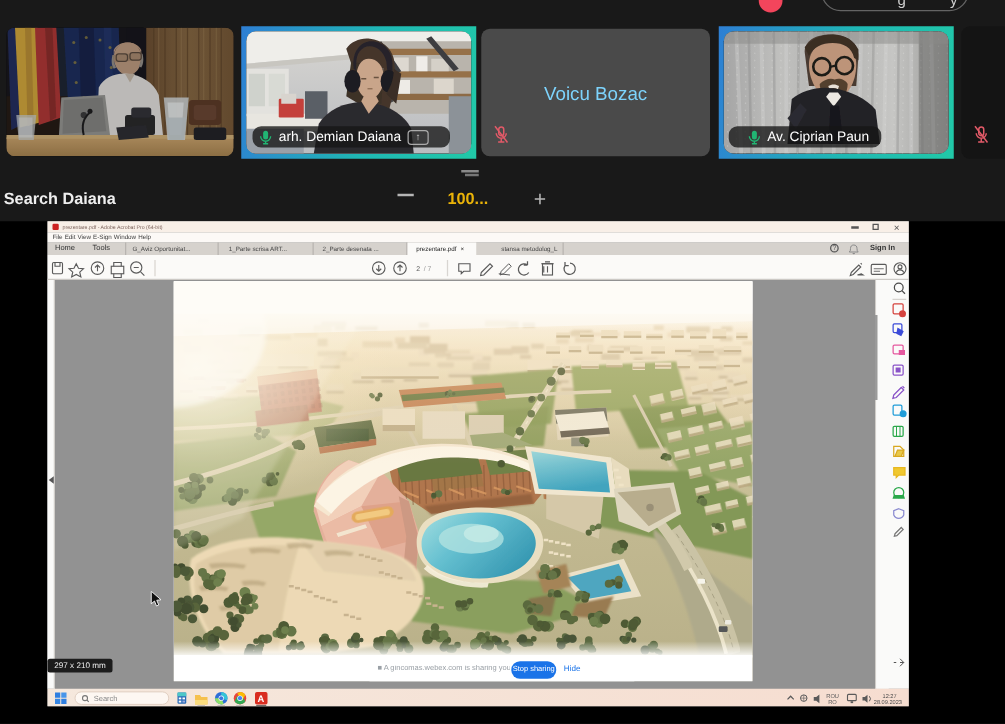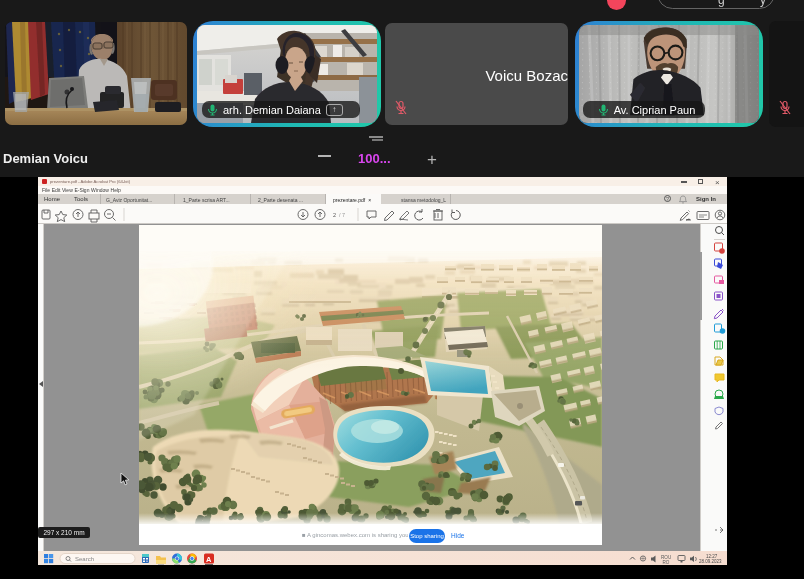--- a/index.html
+++ b/index.html
@@ -2,21 +2,21 @@
 <html><head>
 <meta charset="utf-8">
 <style>
 * { margin:0; padding:0; box-sizing:border-box; }
 html,body { width:804px; height:579px; overflow:hidden; background:#000; }
 body { font-family:"Liberation Sans", sans-serif; position:relative; }
 .abs { position:absolute; }
 
 #strip { left:0; top:0; width:804px; height:177px; background:#191919; }
 .tile { position:absolute; border-radius:7px; overflow:hidden; }
-.tile-border { position:absolute; border-radius:20px; background:linear-gradient(100deg,#2e7fd4 0%,#1fb8b4 55%,#21c9a8 100%); }
+.tile-border { position:absolute; border-radius:0; background:linear-gradient(100deg,#2e7fd4 0%,#1fb8b4 55%,#21c9a8 100%); }
 .tile-inner { position:absolute; left:4px; top:4px; right:4px; bottom:4px; border-radius:8px; overflow:hidden; background:#222; }
 .namepill { position:absolute; background:rgba(22,22,22,0.78); border-radius:7px; color:#fff; display:flex; align-items:center; }
 .redmic { position:absolute; }
 
 #rname { left:3px; top:151px; color:#eee; font-size:13px; font-weight:bold; }
 
 #desktop { left:38px; top:177px; width:689px; height:388px; background:#929292; }
 #titlebar { left:0; top:0; width:689px; height:9px; background:#f8efe7; }
 #menubar { left:0; top:9px; width:689px; height:8px; background:#fcf9f6; }
 #tabbar { left:0; top:17px; width:689px; height:10px; background:#d6d2cd; }
@@ -203,21 +203,21 @@
     <svg width="13" height="13" viewBox="0 0 13 13" style="margin-left:4px;">
           <rect x="4.5" y="1.5" width="4" height="7" rx="2" fill="#21b573"></rect>
           <path d="M2.5 6 a4 4 0 0 0 8 0 M6.5 10 v2 M4.5 12 h4" stroke="#21b573" stroke-width="1.1" fill="none"></path>
         </svg>
     <span style="font-size:11px; margin-left:4px; white-space:nowrap;">arh. Demian Daiana</span>
     <span style="margin-left:5px; width:17px; height:12px; border:1px solid #aaa; border-radius:3px; display:inline-flex; align-items:center; justify-content:center; font-size:8px; color:#ddd;">↑</span>
   </div></div>
 </div>
 
 <div class="tile" style="left:385px; top:23px; width:183px; height:102px; background:#4a4a4a;">
-  <div class="abs" style="width:100%; top:44px; text-align:right; color:#ffffff; font-size:15px;">Voicu Bozac</div>
+  <div class="abs" style="width:100%; top:44px; text-align:center; color:#7dd3fc; font-size:15px;">Voicu Bozac</div>
     <svg class="redmic" style="left:9px; top:77px;" width="14" height="16" viewBox="0 0 14 16">
       <g stroke="#e25a68" stroke-width="1.2" fill="none">
         <rect x="5" y="1.5" width="4" height="7" rx="2"></rect>
         <path d="M3 6.5 a4 4 0 0 0 8 0 M7 10.5 v2.5 M4.5 13.5 h5"></path>
         <line x1="2" y1="1" x2="12" y2="14"></line>
       </g>
     </svg>
 </div>
 
 <div class="tile-border" style="left:575px; top:21px; width:188px; height:106px;">
@@ -304,23 +304,23 @@
         <line x1="2" y1="1" x2="12" y2="14"></line>
       </g>
     </svg>
   </div>
 
 <div class="abs" style="left:607px; top:-9px; width:19px; height:19px; border-radius:50%; background:#f3455c;"></div>
 <div class="abs" style="left:657px; top:-22px; width:118px; height:31px; border:1.5px solid #646464; border-radius:16px; overflow:hidden;">
     <span style="position:absolute; left:60px; top:14px; font-size:12px; color:#cfcfcf;">g</span>
     <span style="position:absolute; left:102px; top:14px; font-size:12px; color:#cfcfcf;">y</span>
   </div>
-<div class="abs" id="rname">Demian Voicu</div>
+<div class="abs" id="rname">Search Daiana</div>
 <div class="abs" style="left:318px; top:155px; width:13px; height:2px; background:#b5b5b5;"></div>
-<div class="abs" style="left:358px; top:151px; color:#d946ef; font-size:13px; font-weight:bold;">100...</div>
+<div class="abs" style="left:358px; top:151px; color:#eab308; font-size:13px; font-weight:bold;">100...</div>
 <div class="abs" style="left:427px; top:150px; color:#b5b5b5; font-size:17px;">+</div>
 <div class="abs" style="left:369px; top:136px; width:14px; height:1.5px; background:#8a8a8a;"></div>
 <div class="abs" style="left:372px; top:139px; width:11px; height:1.5px; background:#777;"></div>
 
 <div class="abs" id="desktop">
   <div class="abs" id="titlebar">
     <div class="abs" style="left:4px; top:2px; width:5px; height:5px; background:#c22; border-radius:1px;"></div>
     <div class="abs" style="left:12px; top:2.2px; font-size:4.2px; color:#7a615a; letter-spacing:0;">prezentare.pdf - Adobe Acrobat Pro (64-bit)</div>
     <div class="abs" style="left:643px; top:4px; width:6px; height:1.5px; background:#555;"></div>
     <div class="abs" style="left:660px; top:2px; width:5px; height:5px; border:1px solid #555;"></div>

